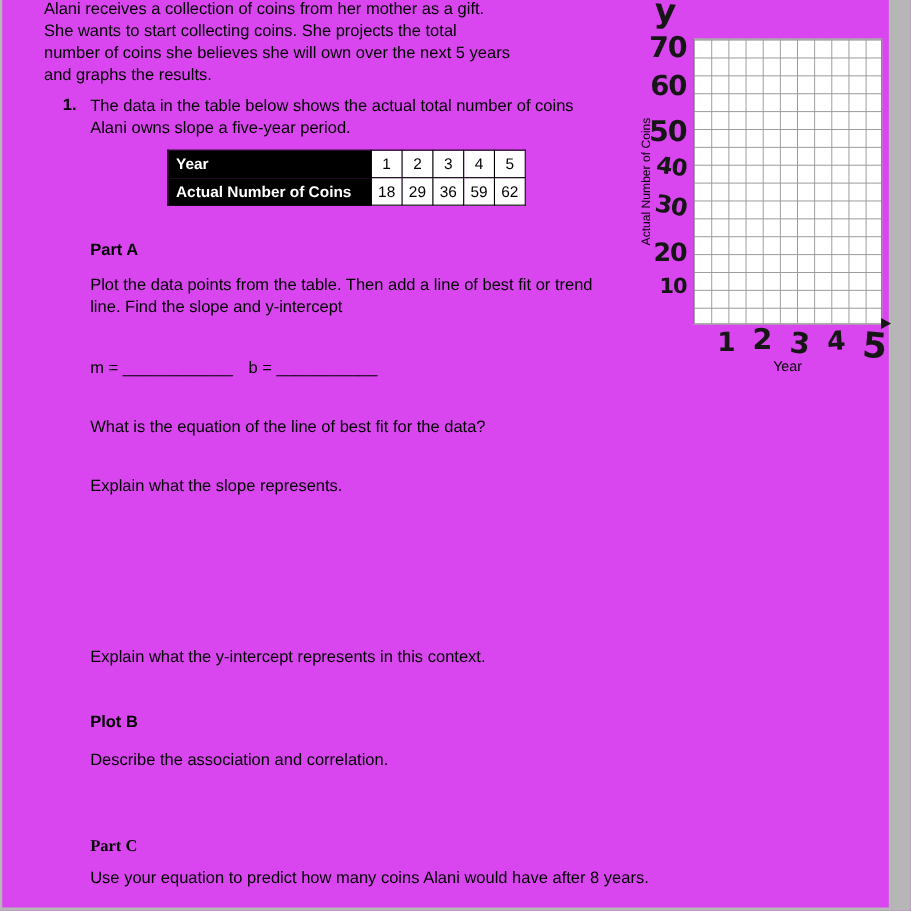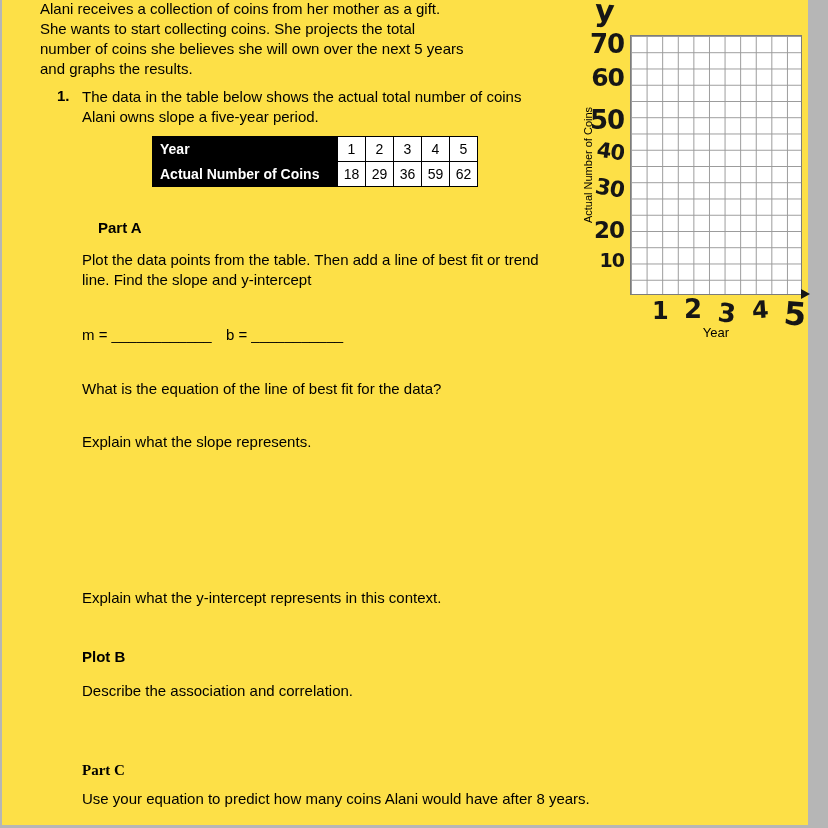--- a/index.html
+++ b/index.html
@@ -5,21 +5,21 @@
   * { margin:0; padding:0; box-sizing:border-box; }
   html,body { width:828px; height:828px; }
   body {
     background:#b6b6b6;
     font-family:"Liberation Sans", sans-serif;
     position:relative;
     overflow:hidden;
   }
   .page {
     position:absolute; left:2px; top:0; width:806px; height:825px;
-    background:#fde047;
+    background:#d946ef;
   }
   .txt {
     position:absolute; font-size:15px; color:#000; white-space:nowrap;
     line-height:20px;
   }
   .bold { font-weight:700; }
   .qnum { position:absolute; left:55px; top:87px; font-size:15px; font-weight:700; }
 
   
   table.data-table {
@@ -101,21 +101,21 @@
       <td class="rowhead">Actual Number of Coins</td>
       <td>18</td>
       <td>29</td>
       <td>36</td>
       <td>59</td>
       <td>62</td>
     </tr>
   </tbody>
     </table>
 
-  <div class="txt bold" style="left:80px; top:218px;margin-left:16px;">Part A</div>
+  <div class="txt bold" style="left:80px; top:218px;">Part A</div>
   <div class="txt" style="left:80px; top:250px;">
     <div>Plot the data points from the table. Then add a line of best fit or trend</div>
     <div>line. Find the slope and y-intercept</div>
   </div>
 
   <div class="txt" style="left:80px; top:325px;">
     <span>m =</span>
     <span>____________</span>
     <span style="margin-left:10px;">b =</span>
     <span>___________</span>

